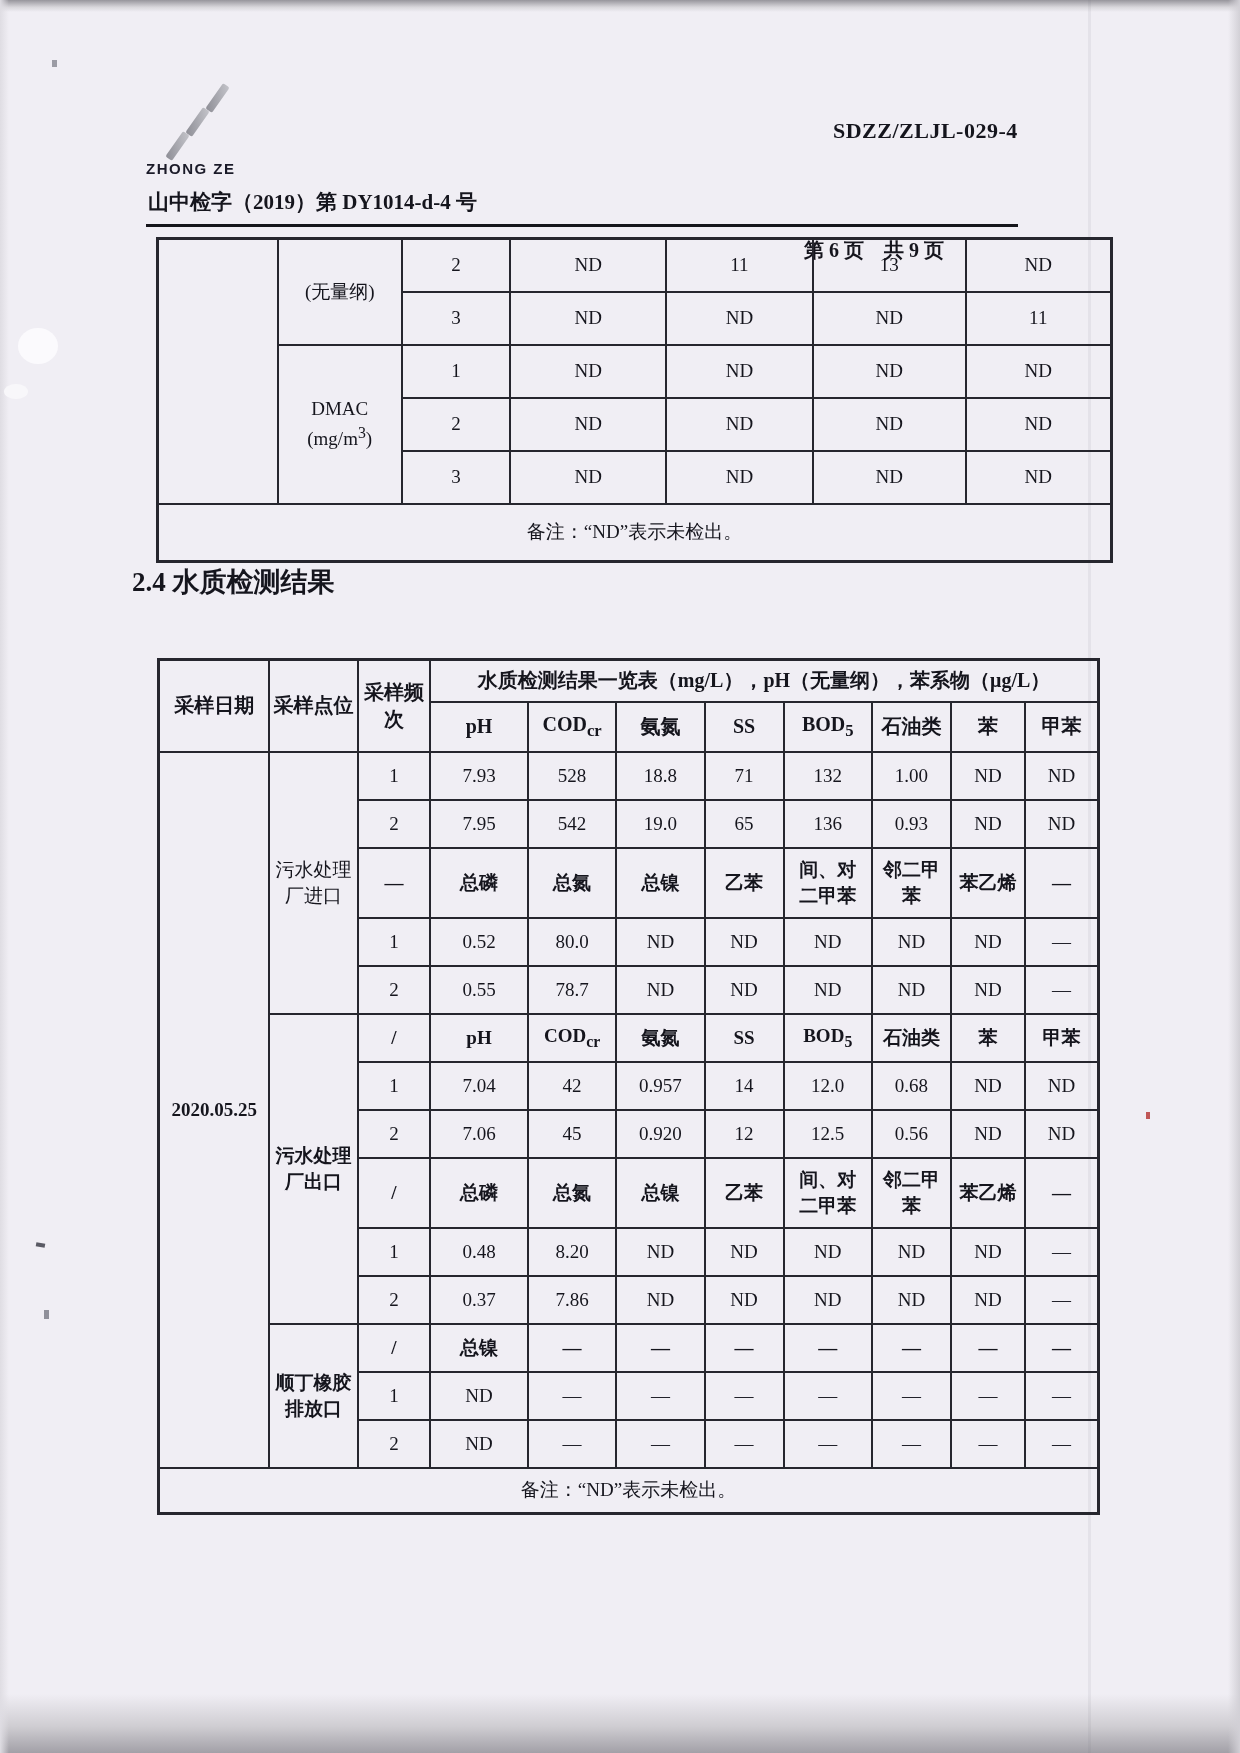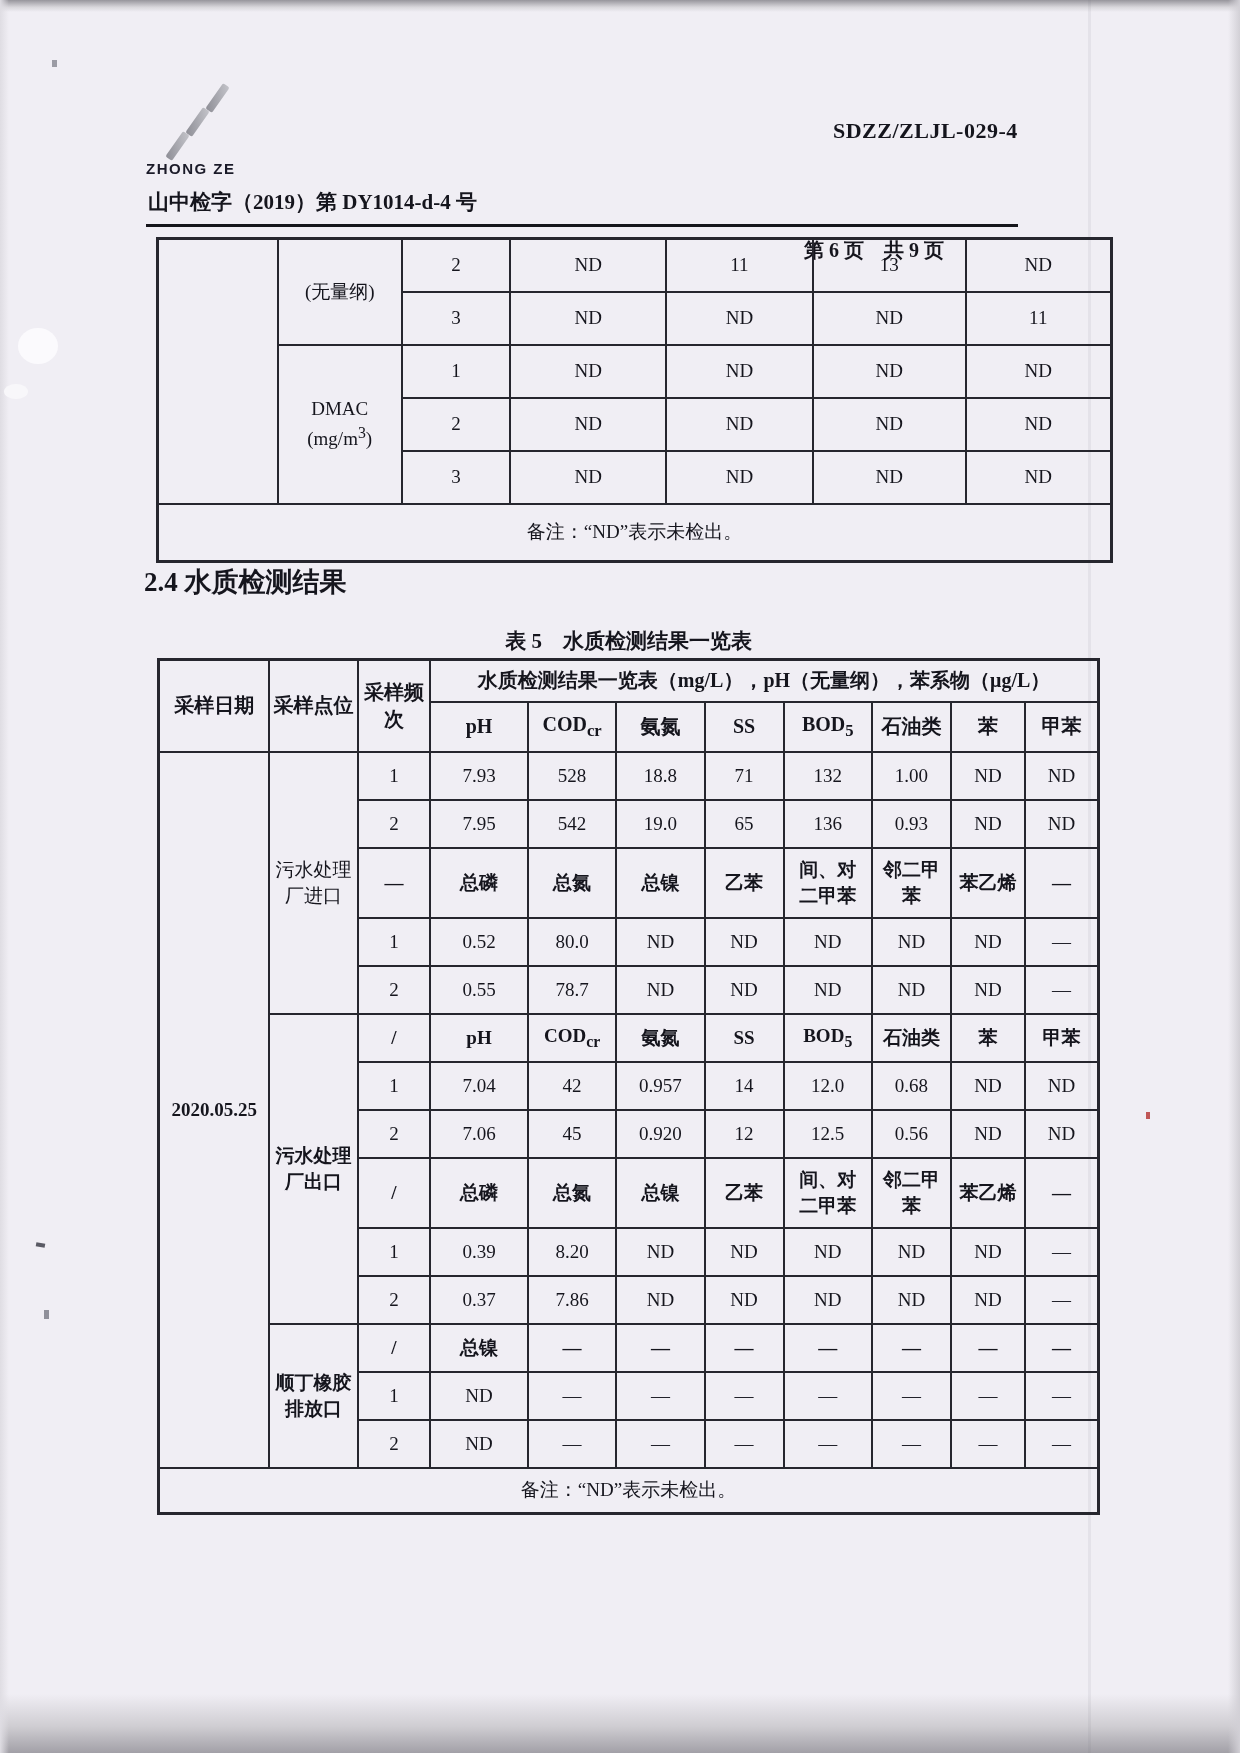--- a/index.html
+++ b/index.html
@@ -35,21 +35,21 @@
 
   
   .doc-code{position:absolute;left:833px;top:118px;font-size:22px;font-weight:bold;letter-spacing:.5px;}
   .title{position:absolute;left:300px;top:144px;width:520px;text-align:center;
          font-size:38px;font-weight:bold;letter-spacing:2px;color:#101018;}
   .report-no{position:absolute;left:148px;top:188px;font-size:21px;font-weight:bold;}
   .page-info{position:absolute;left:804px;top:193px;font-size:20px;font-weight:bold;margin-top:44px;}
   .header-rule{position:absolute;left:146px;top:224px;width:872px;height:3px;background:#15151b;}
 
   
-  .sec-heading{position:absolute;left:144px;top:564px;font-size:27px;font-weight:bold;}
+  .sec-heading{position:absolute;left:132px;top:564px;font-size:27px;font-weight:bold;}
   .tbl-title{position:absolute;left:157px;top:627px;width:943px;text-align:center;
              font-size:21px;font-weight:bold;}
 
   
   .t{position:absolute;border-collapse:collapse;table-layout:fixed;}
   .t td,.t th{border:2px solid #26262e;text-align:center;vertical-align:middle;
               font-family:"Liberation Serif","DejaVu Serif",serif;
               font-size:19px;line-height:1.35;color:#15151d;padding:2px;overflow:hidden;}
   .t th{font-weight:bold;font-size:20px;}
   .t1{left:156px;top:237px;width:957px;border:3px solid #26262e;}
@@ -137,21 +137,20 @@
           <td>ND</td>
           <td>ND</td>
         </tr>
         <tr style="height: 58px;">
           <td class="note-cell" colspan="7">备注：“ND”表示未检出。</td>
         </tr>
       </tbody>
     </table>
 
   <div class="sec-heading">2.4 水质检测结果</div>
-  <div class="tbl-title">表 5　水质检测结果一览表</div>
 
   <table class="t t2">
       <colgroup>
         <col style="width: 11.8%;">
         <col style="width: 9.4%;">
         <col style="width: 7.7%;">
         <col style="width: 10.4%;">
         <col style="width: 9.4%;">
         <col style="width: 9.4%;">
         <col style="width: 8.4%;">
@@ -276,21 +275,21 @@
           <td>总氮</td>
           <td>总镍</td>
           <td>乙苯</td>
           <td>间、对<br>二甲苯</td>
           <td>邻二甲苯</td>
           <td>苯乙烯</td>
           <td>—</td>
         </tr>
         <tr style="height: 48px;">
           <td>1</td>
-          <td>0.39</td>
+          <td>0.48</td>
           <td>8.20</td>
           <td>ND</td>
           <td>ND</td>
           <td>ND</td>
           <td>ND</td>
           <td>ND</td>
           <td>—</td>
         </tr>
         <tr style="height: 48px;">
           <td>2</td>

